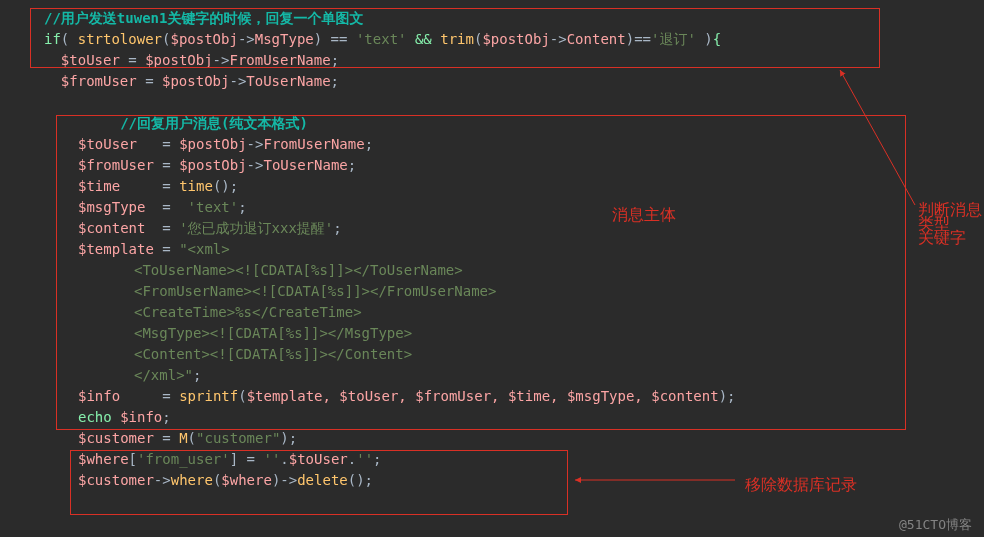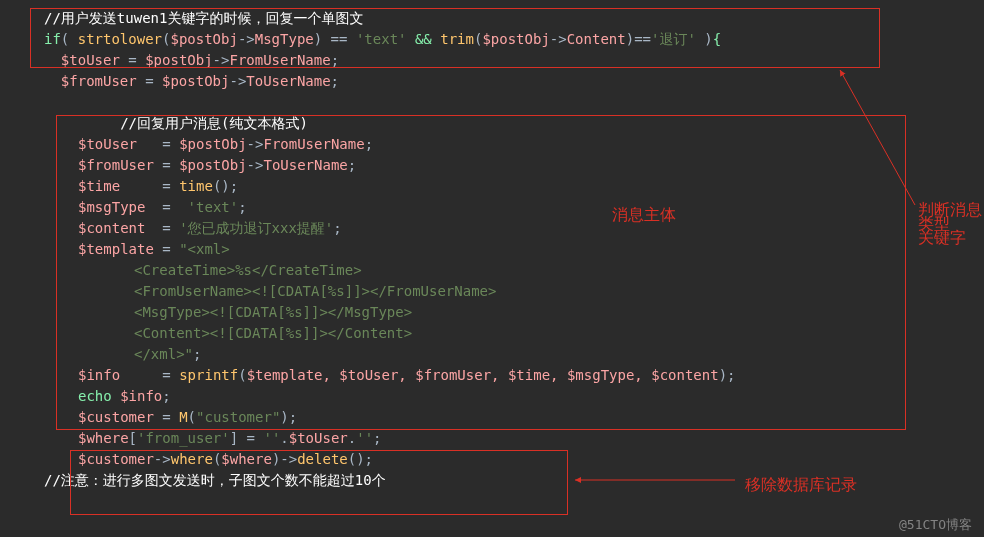--- a/index.html
+++ b/index.html
@@ -11,21 +11,21 @@
       width: 984px;
       height: 537px;
       position: relative;
       overflow: hidden;
       padding: 8px 0;
     }
     .code-area {
       padding-left: 44px;
       line-height: 21px;
     }
-    .comment { color: #ffffff; }
+    .comment { color: #14b8a6; font-weight: bold; }
     .keyword { color: #86efac; }
     .func { color: #ffc66d; }
     .var { color: #fca5a5; }
     .string { color: #6a8759; }
     .op { color: #a9b7c6; }
     .arrow { color: #a9b7c6; }
     .paren { color: #a9b7c6; }
     
     .box1 {
       position: absolute;
@@ -81,31 +81,31 @@
 <div class="line i1">  <span class="var">$toUser</span><span class="op"> = </span><span class="var">$postObj</span><span class="arrow">-&gt;</span><span class="var">FromUserName</span><span class="op">;</span></div>
 <div class="line i1">  <span class="var">$fromUser</span><span class="op"> = </span><span class="var">$postObj</span><span class="arrow">-&gt;</span><span class="var">ToUserName</span><span class="op">;</span></div>
 <div class="line">&nbsp;</div>
 <div class="line i2">     <span class="comment">//回复用户消息(纯文本格式)</span></div>
 <div class="line i2"><span class="var">$toUser</span><span class="op">   = </span><span class="var">$postObj</span><span class="arrow">-&gt;</span><span class="var">FromUserName</span><span class="op">;</span></div>
 <div class="line i2"><span class="var">$fromUser</span><span class="op"> = </span><span class="var">$postObj</span><span class="arrow">-&gt;</span><span class="var">ToUserName</span><span class="op">;</span></div>
 <div class="line i2"><span class="var">$time</span><span class="op">     = </span><span class="func">time</span><span class="paren">();</span></div>
 <div class="line i2"><span class="var">$msgType</span><span class="op">  =  </span><span class="string">'text'</span><span class="op">;</span></div>
 <div class="line i2"><span class="var">$content</span><span class="op">  = </span><span class="string">'您已成功退订xxx提醒'</span><span class="op">;</span></div>
 <div class="line i2"><span class="var">$template</span><span class="op"> = </span><span class="string">"&lt;xml&gt;</span></div>
+<div class="line i4"><span class="string">&lt;ToUserName&gt;&lt;![CDATA[%s]]&gt;&lt;/ToUserName&gt;</span></div>
+<div class="line i4"><span class="string">&lt;FromUserName&gt;&lt;![CDATA[%s]]&gt;&lt;/FromUserName&gt;</span></div>
 <div class="line i4"><span class="string">&lt;CreateTime&gt;%s&lt;/CreateTime&gt;</span></div>
-<div class="line i4"><span class="string">&lt;FromUserName&gt;&lt;![CDATA[%s]]&gt;&lt;/FromUserName&gt;</span></div>
 <div class="line i4"><span class="string">&lt;MsgType&gt;&lt;![CDATA[%s]]&gt;&lt;/MsgType&gt;</span></div>
 <div class="line i4"><span class="string">&lt;Content&gt;&lt;![CDATA[%s]]&gt;&lt;/Content&gt;</span></div>
 <div class="line i4"><span class="string">&lt;/xml&gt;"</span><span class="op">;</span></div>
 <div class="line i2"><span class="var">$info</span><span class="op">     = </span><span class="func">sprintf</span><span class="paren">(</span><span class="var">$template, $toUser, $fromUser, $time, $msgType, $content</span><span class="paren">);</span></div>
 <div class="line i2"><span class="keyword">echo</span><span class="op"> </span><span class="var">$info</span><span class="op">;</span></div>
 <div class="line i2"><span class="var">$customer</span><span class="op"> = </span><span class="func">M</span><span class="paren">(</span><span class="string">"customer"</span><span class="paren">);</span></div>
 <div class="line i2"><span class="var">$where</span><span class="paren">[</span><span class="string">'from_user'</span><span class="paren">] = </span><span class="string">''</span><span class="op">.</span><span class="var">$toUser</span><span class="op">.</span><span class="string">''</span><span class="op">;</span></div>
 <div class="line i2"><span class="var">$customer</span><span class="arrow">-&gt;</span><span class="func">where</span><span class="paren">(</span><span class="var">$where</span><span class="paren">)</span><span class="arrow">-&gt;</span><span class="func">delete</span><span class="paren">();</span></div>
-<div class="line i1"><span class="comment">//注意：进行多图文发送时，子图文个数不能超过10个</span></div>
 </div>
 
 <div class="box1"></div>
 <div class="box2"></div>
 <div class="box3"></div>
 
 <div class="anno anno1">消息主体</div>
 <div class="anno anno2" style="white-space:pre-line;">判断消息类型
 关键字</div>
 <div class="anno anno3">移除数据库记录</div>

